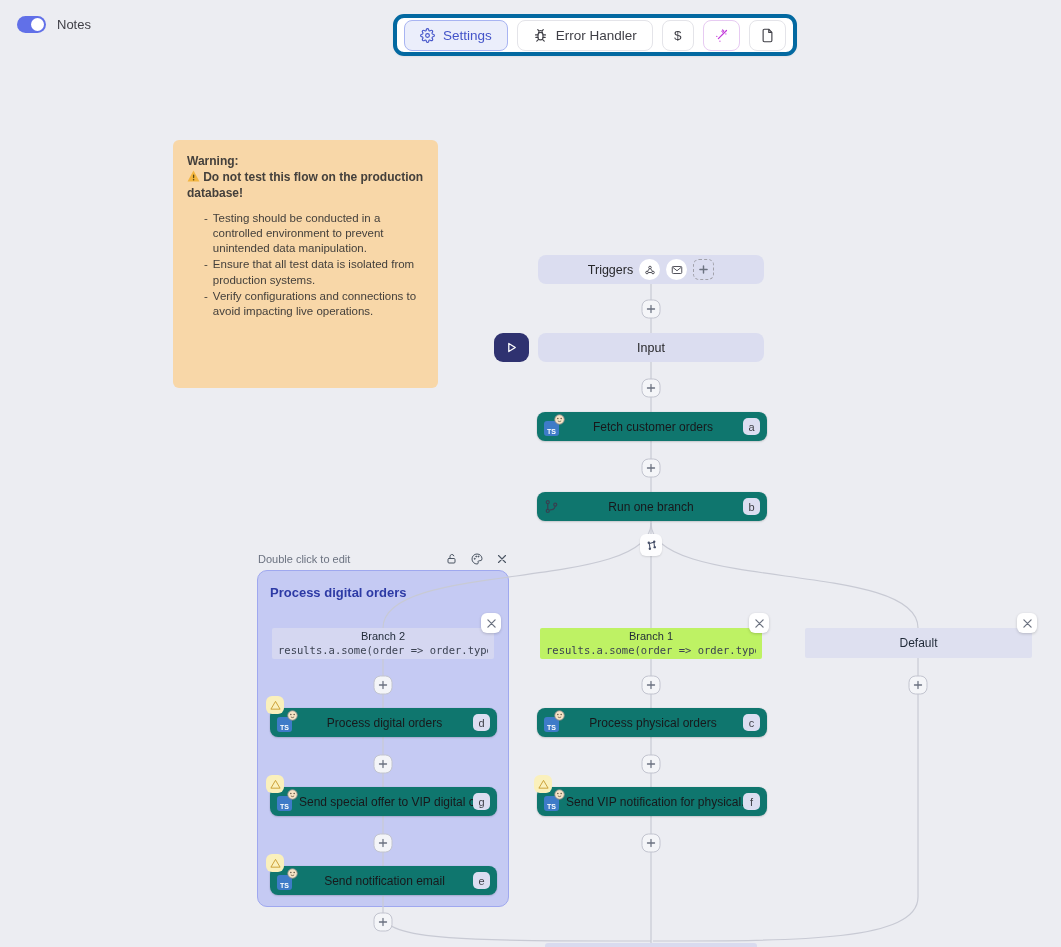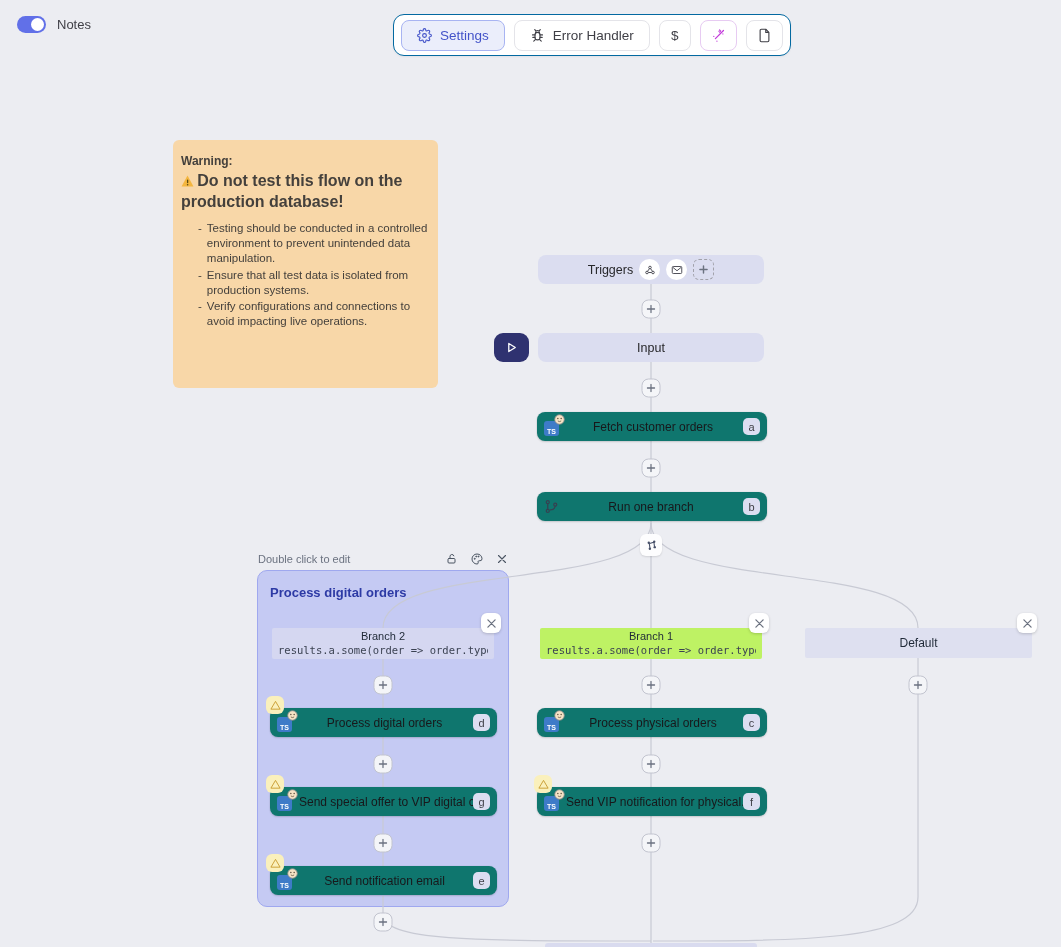--- a/index.html
+++ b/index.html
@@ -11,36 +11,36 @@
     overflow:hidden;
   }
   .abs { position:absolute; }
 
   
   .notes-wrap { left:17px; top:16px; display:flex; align-items:center; gap:11px; }
   .toggle { width:29px; height:17px; border-radius:9px; background:#6170E8; position:relative; cursor:pointer; }
   .toggle .knob { position:absolute; right:2px; top:2px; width:13px; height:13px; border-radius:50%; background:#fff; }
   .notes-label { font-size:13px; color:#3F3F46; }
 
-  .toolbar { left:393px; top:14px; height:42px; background:#fff; border:1px solid #0369a1;
+  .toolbar { left:393px; top:14px; height:42px; background:#fff; border:4px solid #0369a1;
     border-radius:11px; display:flex; align-items:center; gap:9px; padding:0 7px;
     box-shadow:0 1px 2px rgba(0,0,0,.05); }
   .tb-btn { display:flex; align-items:center; justify-content:center; gap:8px; height:31px;
     padding:0 15px; border-radius:8px; border:1px solid #E4E4E9; background:#fff;
     font-size:13.5px; color:#3F3F46; cursor:pointer; }
   .tb-btn.active { background:#EBEEFB; border-color:#A8B4F2; color:#4353C9; }
   .tb-btn.iconbtn { padding:0 10px; min-width:32px; }
   .tb-btn.wand { border-color:#E7CBF2; }
   .tb-icon { width:15px; height:15px; display:block; }
 
   
   .note { left:173px; top:140px; width:265px; height:248px; background:#F8D7A8; border-radius:6px;
-    padding:14px 8px; color:#44403C; font-size:11.5px; line-height:1.32; }
+    padding:14px 14px; color:#44403C; font-size:11.5px; line-height:1.32; }
   .note .t { font-weight:bold; font-size:12px; }
-  .note .alert-line { font-weight:bold; font-size:16px; display:inline; }
+  .note .alert-line { font-weight:bold; font-size:12px; display:inline; }
   .note .list { margin-top:9px; margin-left:17px; display:flex; flex-direction:column; gap:1px; }
   .note .li { display:flex; gap:5px; }
   .note .li::before { content:"-"; flex:none; }
   .warn-emoji { display:inline-block; vertical-align:-1px; }
 
   
   svg.edges { left:0; top:0; z-index:2; pointer-events:none; }
 
   
   .group { left:257px; top:570px; width:252px; height:337px; background:#C5CAF3;

